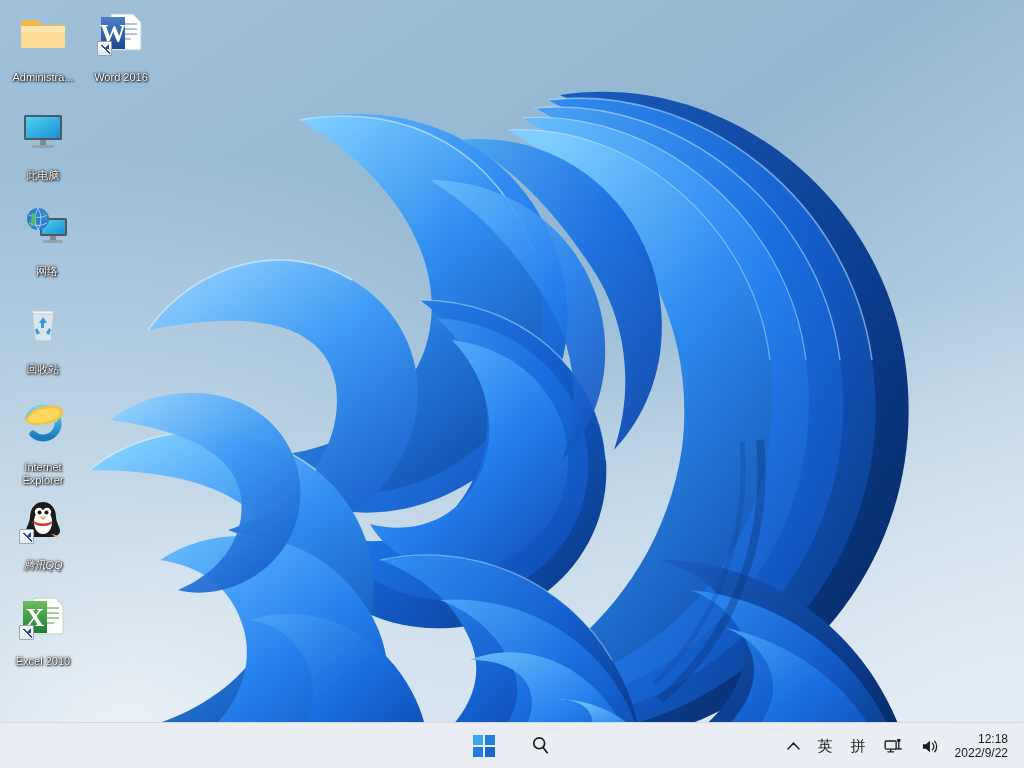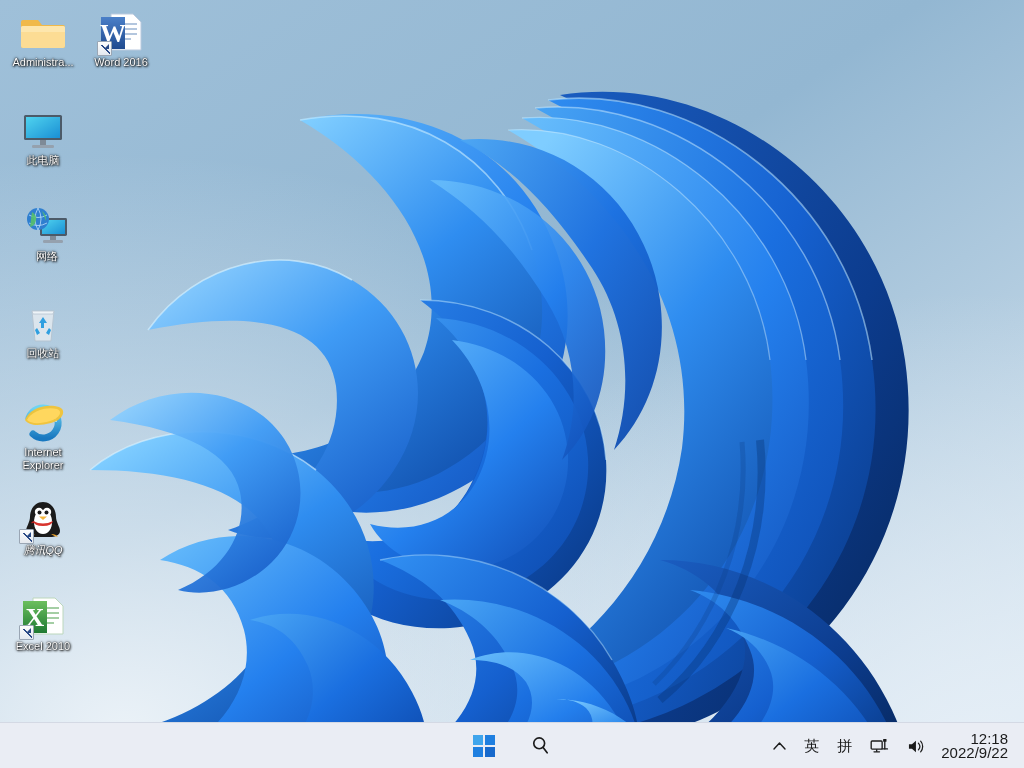--- a/index.html
+++ b/index.html
@@ -24,21 +24,21 @@
 
   
   #icon-layer { position:absolute; left:0; top:0; width:1024px; height:722px; }
   .d-icon {
     position:absolute; width:78px;
     display:flex; flex-direction:column; align-items:center;
     cursor:default; user-select:none;
   }
   .d-icon .glyph { width:48px; height:48px; position:relative; }
   .d-icon .lbl {
-    margin-top:0; width:78px; text-align:center;
+    margin-top:15px; width:78px; text-align:center;
     font-size:11px; line-height:12.5px; color:#ffffff;
     text-shadow:0 0 3px rgba(0,0,0,.9), 1px 1px 2px rgba(0,0,0,.85), 0 0 1px rgba(0,0,0,.9);
     word-break:break-word;
   }
   .shortcut-arrow {
     position:absolute; left:0; bottom:0; width:15px; height:15px;
     background:linear-gradient(#fdfdfd,#e4e9ef);
     border:1px solid #9aa6b4; border-radius:1px;
   }
   .shortcut-arrow:after {
@@ -79,21 +79,21 @@
     display:flex; align-items:center; gap:0px; padding-right:8px;
   }
   .tray-item {
     height:38px; display:flex;align-items:center;justify-content:center;
     padding:0 9px; border-radius:4px; font-size:15px; color:#1b1b1b; cursor:default;
   }
   .tray-ime { font-size:15px; font-family:"DejaVu Sans","Liberation Sans",sans-serif; }
   #clock {
     display:flex;flex-direction:column;align-items:flex-end;justify-content:center;
     height:38px; padding:0 8px 0 6px; border-radius:4px; cursor:default;
-    font-size:15px; line-height:14px; color:#1b1b1b;
+    font-size:12px; line-height:14px; color:#1b1b1b;
   }
 </style>
 </head>
 <body>
 
 <div id="desktop">
 
   <svg id="wallpaper-svg" viewBox="0 0 1024 768" preserveAspectRatio="none" aria-hidden="true">
     <defs>
       <linearGradient id="bgA" x1="0" y1="0" x2="0.9" y2="1">
@@ -267,21 +267,21 @@
           <rect x="20" y="38" width="20" height="3" rx="1.2" fill="#95a1ae"></rect>
           <circle cx="15" cy="17" r="11" fill="#2f7fd0"></circle>
           <path d="M6 13 q9 5 18 0 M6 21 q9 5 18 0 M15 6 q-6 11 0 22 M15 6 q6 11 0 22" stroke="#cfeaff" stroke-width="1" fill="none" opacity=".7"></path>
           <path d="M9 10 q5 3 4 8 q-1 6 -6 7" fill="#58c06a" opacity=".9"></path>
           <path d="M19 9 q5 4 4 10" fill="#58c06a" opacity=".8"></path>
         </svg>
       </div>
       <div class="lbl">网络</div>
     </div>
 
-    <div class="d-icon" style="left:4px;top:300px;font-family:Liberation Mono, monospace;">
+    <div class="d-icon" style="left:4px;top:300px;">
       <div class="glyph">
         <svg viewBox="0 0 48 48" width="48" height="48">
           <path d="M13 11 h22 l-3 30 h-16 z" fill="#dfe8ef" opacity=".92" stroke="#b6c4d0" stroke-width="1"></path>
           <path d="M13 11 h22 l-1 3 h-20 z" fill="#eef4f8" stroke="#b6c4d0" stroke-width=".8"></path>
           <path d="M24 17 l4 6 h-3 v5 h-3 v-5 h-2 z" fill="#2f9fe0"></path>
           <g fill="#2f9fe0">
             <path d="M18 28 l3 5 l-3 2 l-2 -5 z"></path>
             <path d="M30 28 l-3 5 l3 2 l2 -5 z"></path>
           </g>
         </svg>

